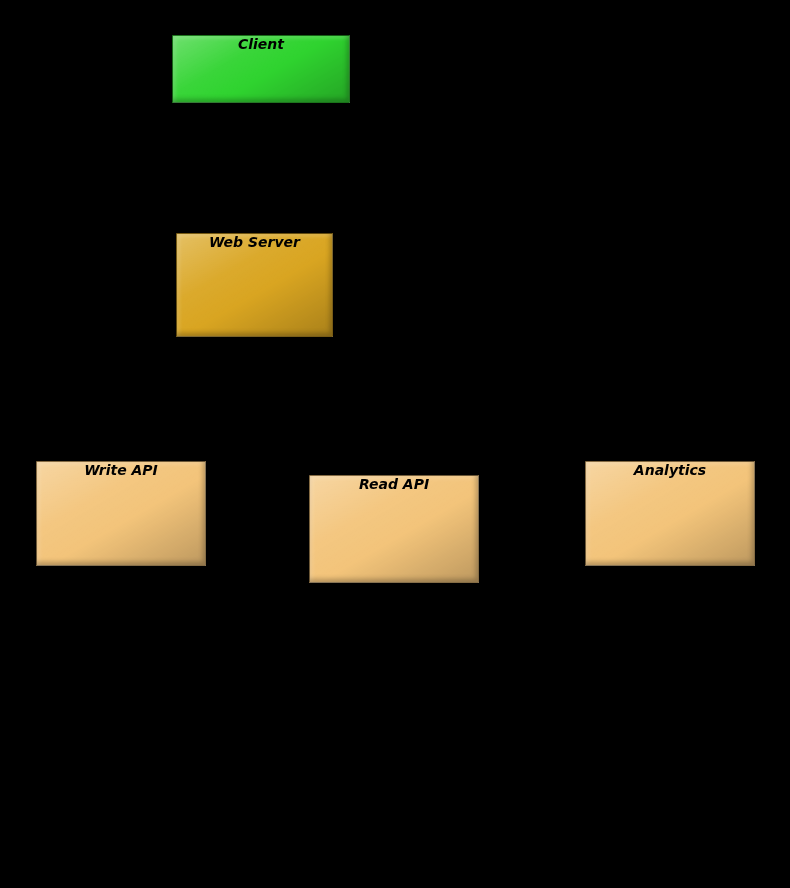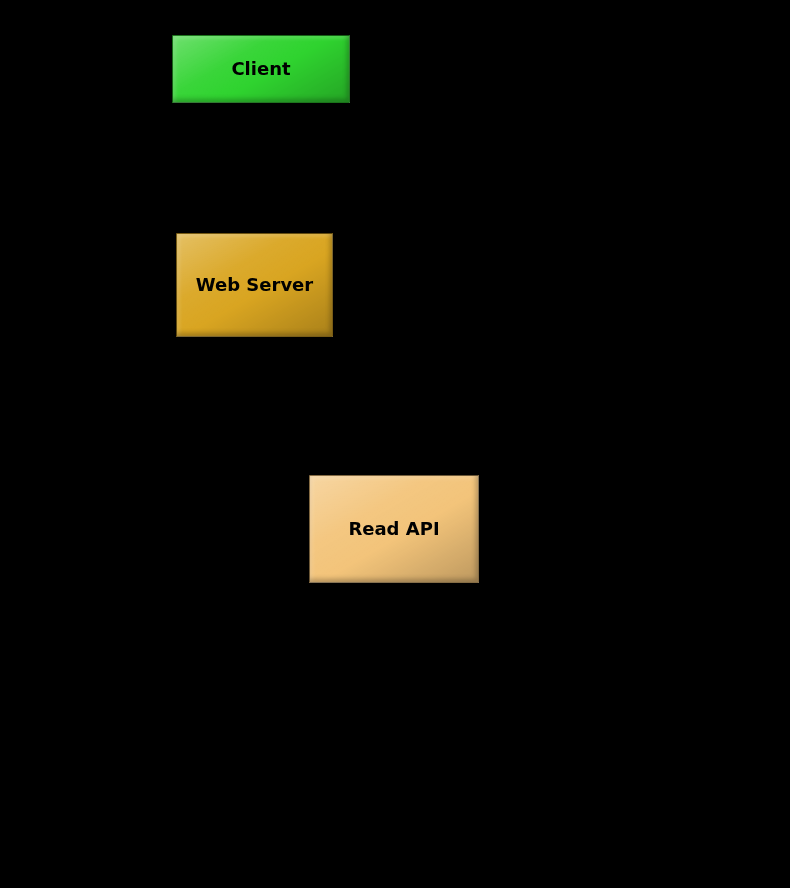--- a/index.html
+++ b/index.html
@@ -12,28 +12,29 @@
     width: 790px;
     height: 888px;
     background: #000;
     overflow: hidden;
     font-family: "DejaVu Sans", sans-serif;
   }
   .node {
     position: absolute;
     box-sizing: border-box;
     display: flex;
-    align-items: center;
+    align-items: flex-start;
     justify-content: center;
     text-align: center;
     color: #000;
     font-weight: bold;
-    font-size: 18px;
+    font-size: 14px;
     line-height: 1.25;
     background-color: var(--bg, #ccc);
+    font-style: italic;
   }
   .rect {
     border: 1px solid rgba(0,0,0,0.45);
     background-image: linear-gradient(150deg,
       rgba(255,255,255,0.30) 0%,
       rgba(255,255,255,0.05) 35%,
       rgba(0,0,0,0.00) 55%,
       rgba(0,0,0,0.22) 100%);
     box-shadow: inset -2px -3px 5px rgba(0,0,0,0.25),
                 inset 2px 2px 4px rgba(255,255,255,0.20);
@@ -80,21 +81,27 @@
 <div class="canvas" style="background: rgb(0, 0, 0);">
 
   <div class="node rect" style="left: 172px; top: 35px; width: 178px; height: 68px; --bg: #2fd32f;">
     <span class="label">Client</span>
   </div>
 
   <div class="node rect" style="left: 176px; top: 233px; width: 157px; height: 104px; --bg: #d9a521;">
     <span class="label">Web Server</span>
   </div>
 
+  <div class="node rect" style="left: 36px; top: 461px; width: 170px; height: 105px; --bg: #f3c47a;">
+    <span class="label">Write API</span>
+  </div>
 
   <div class="node rect" style="left: 309px; top: 459px; width: 170px; height: 108px; margin-top: 16px; --bg: #f3c47a;">
     <span class="label">Read API</span>
   </div>
 
+  <div class="node rect" style="left: 585px; top: 461px; width: 170px; height: 105px; --bg: #f3c47a;">
+    <span class="label">Analytics</span>
+  </div>
 
 
 
 </div>
 
 </body></html>

